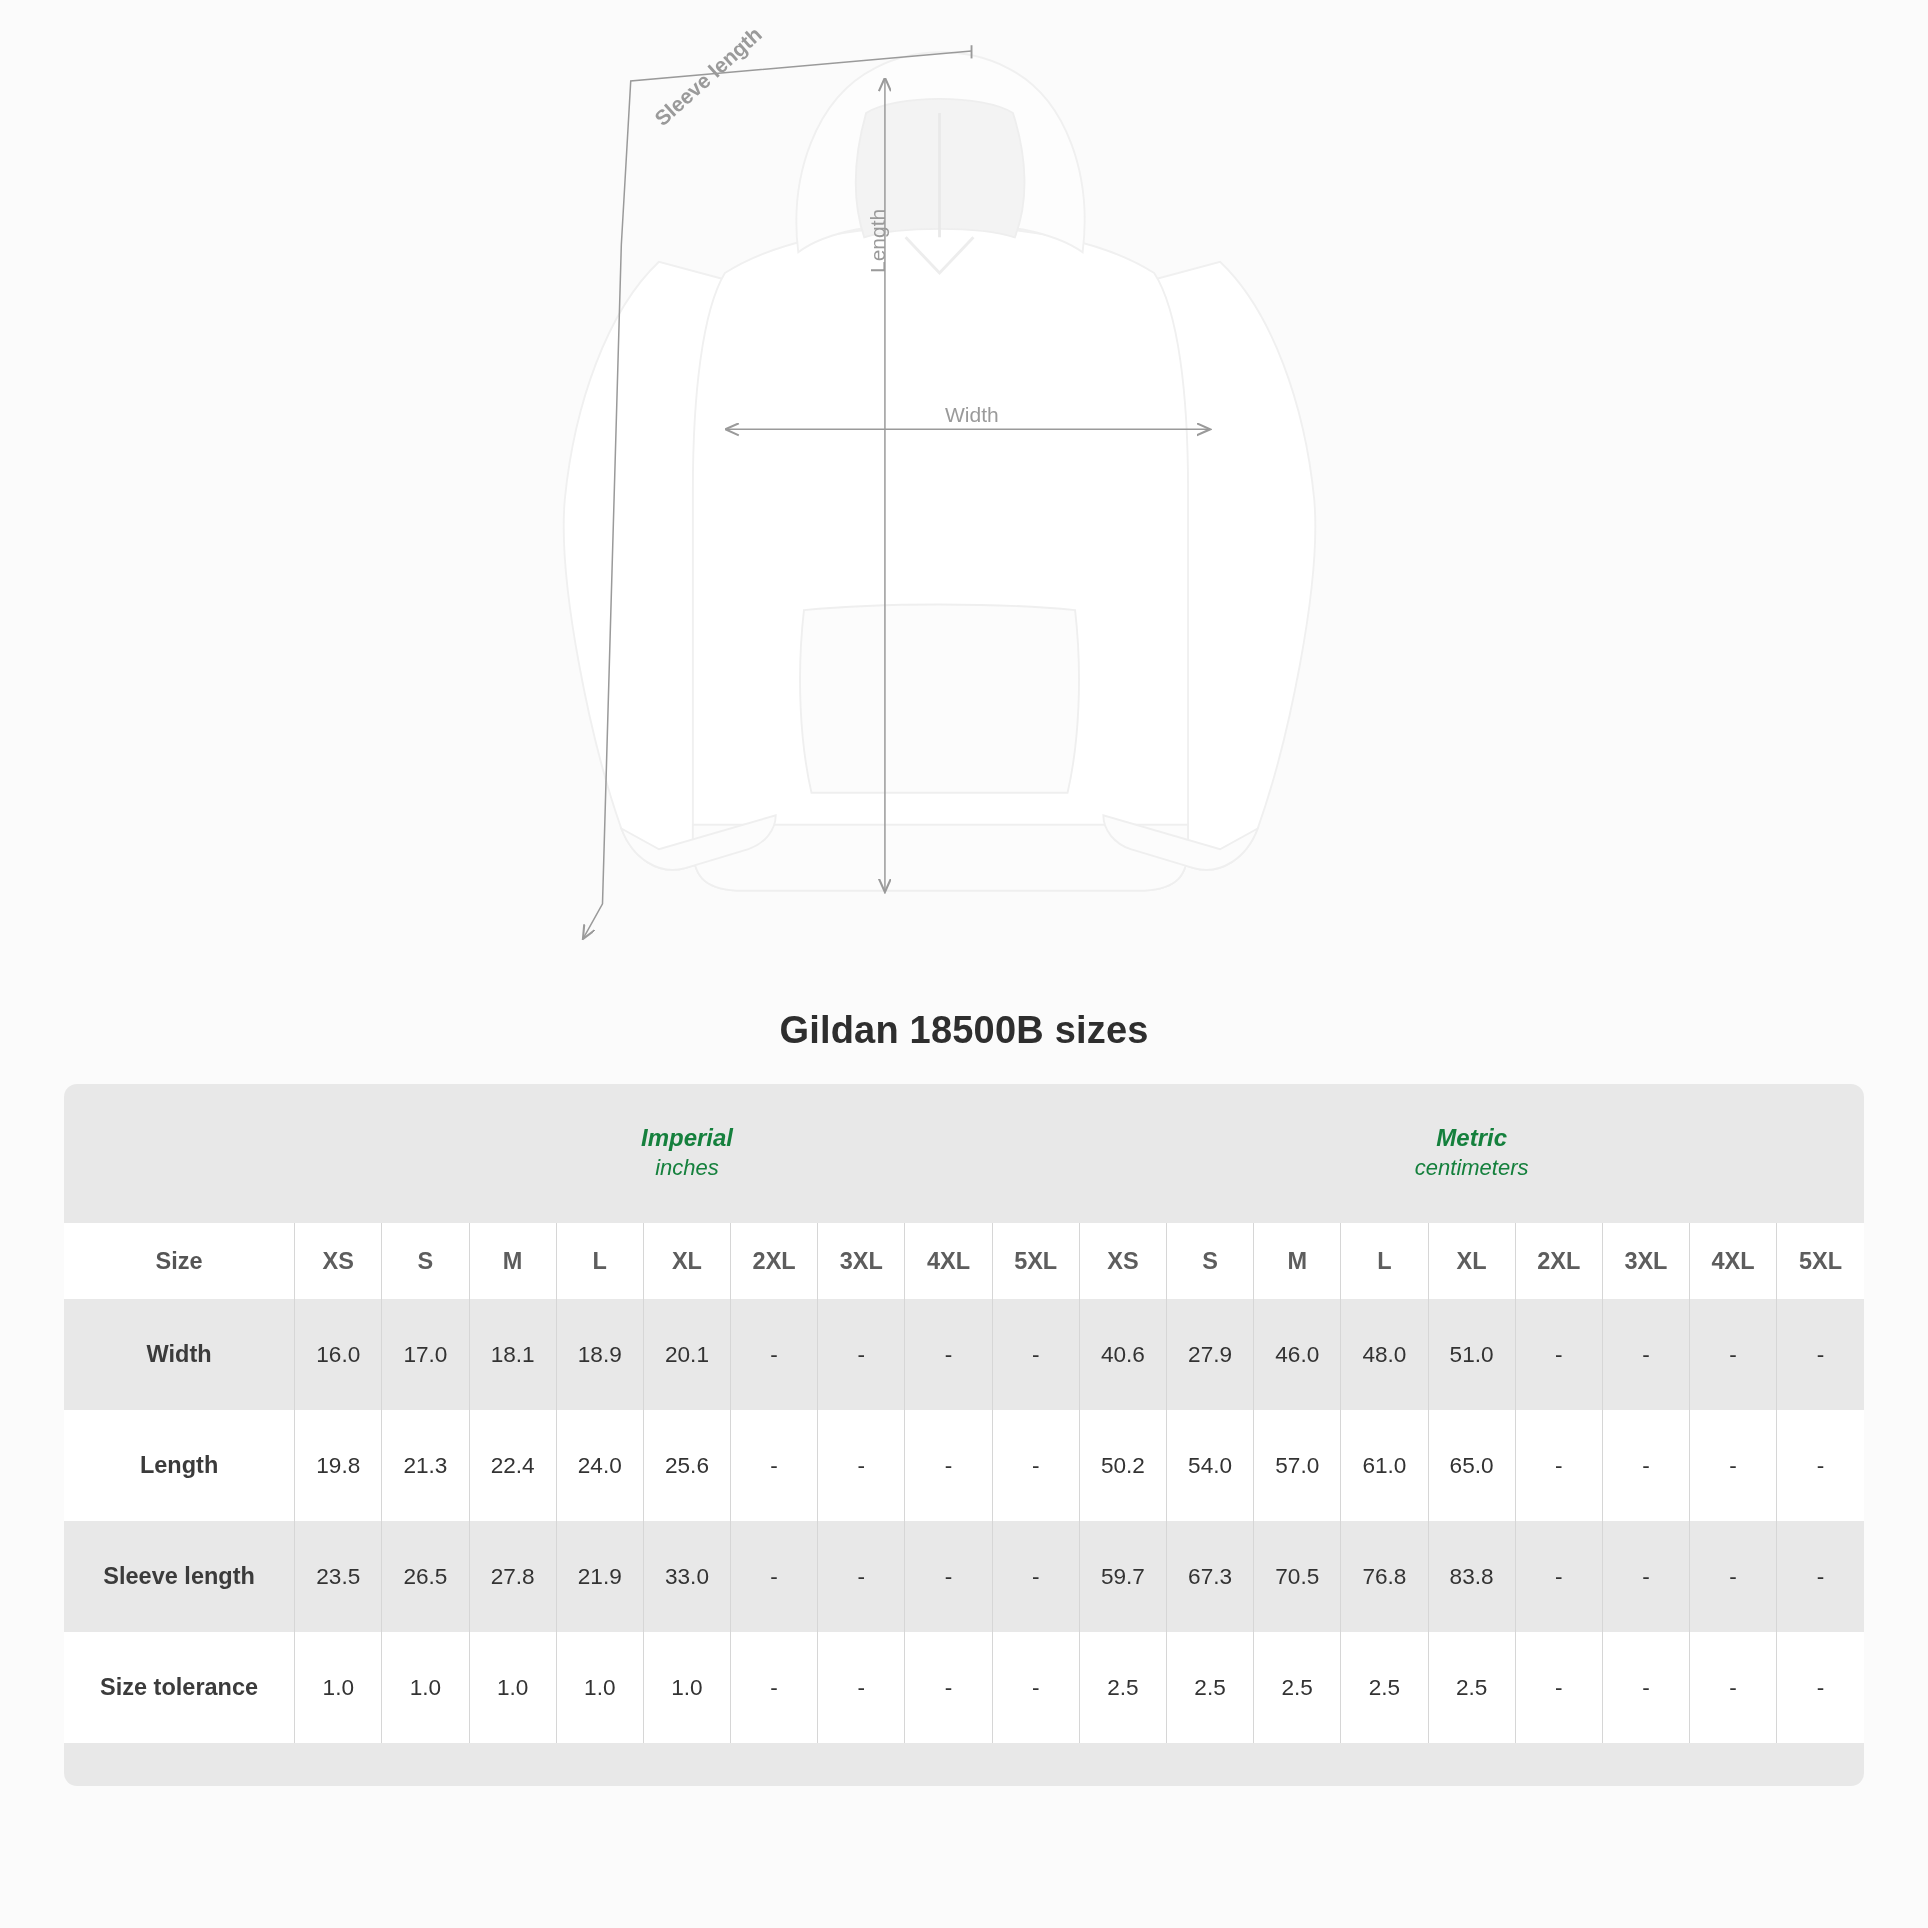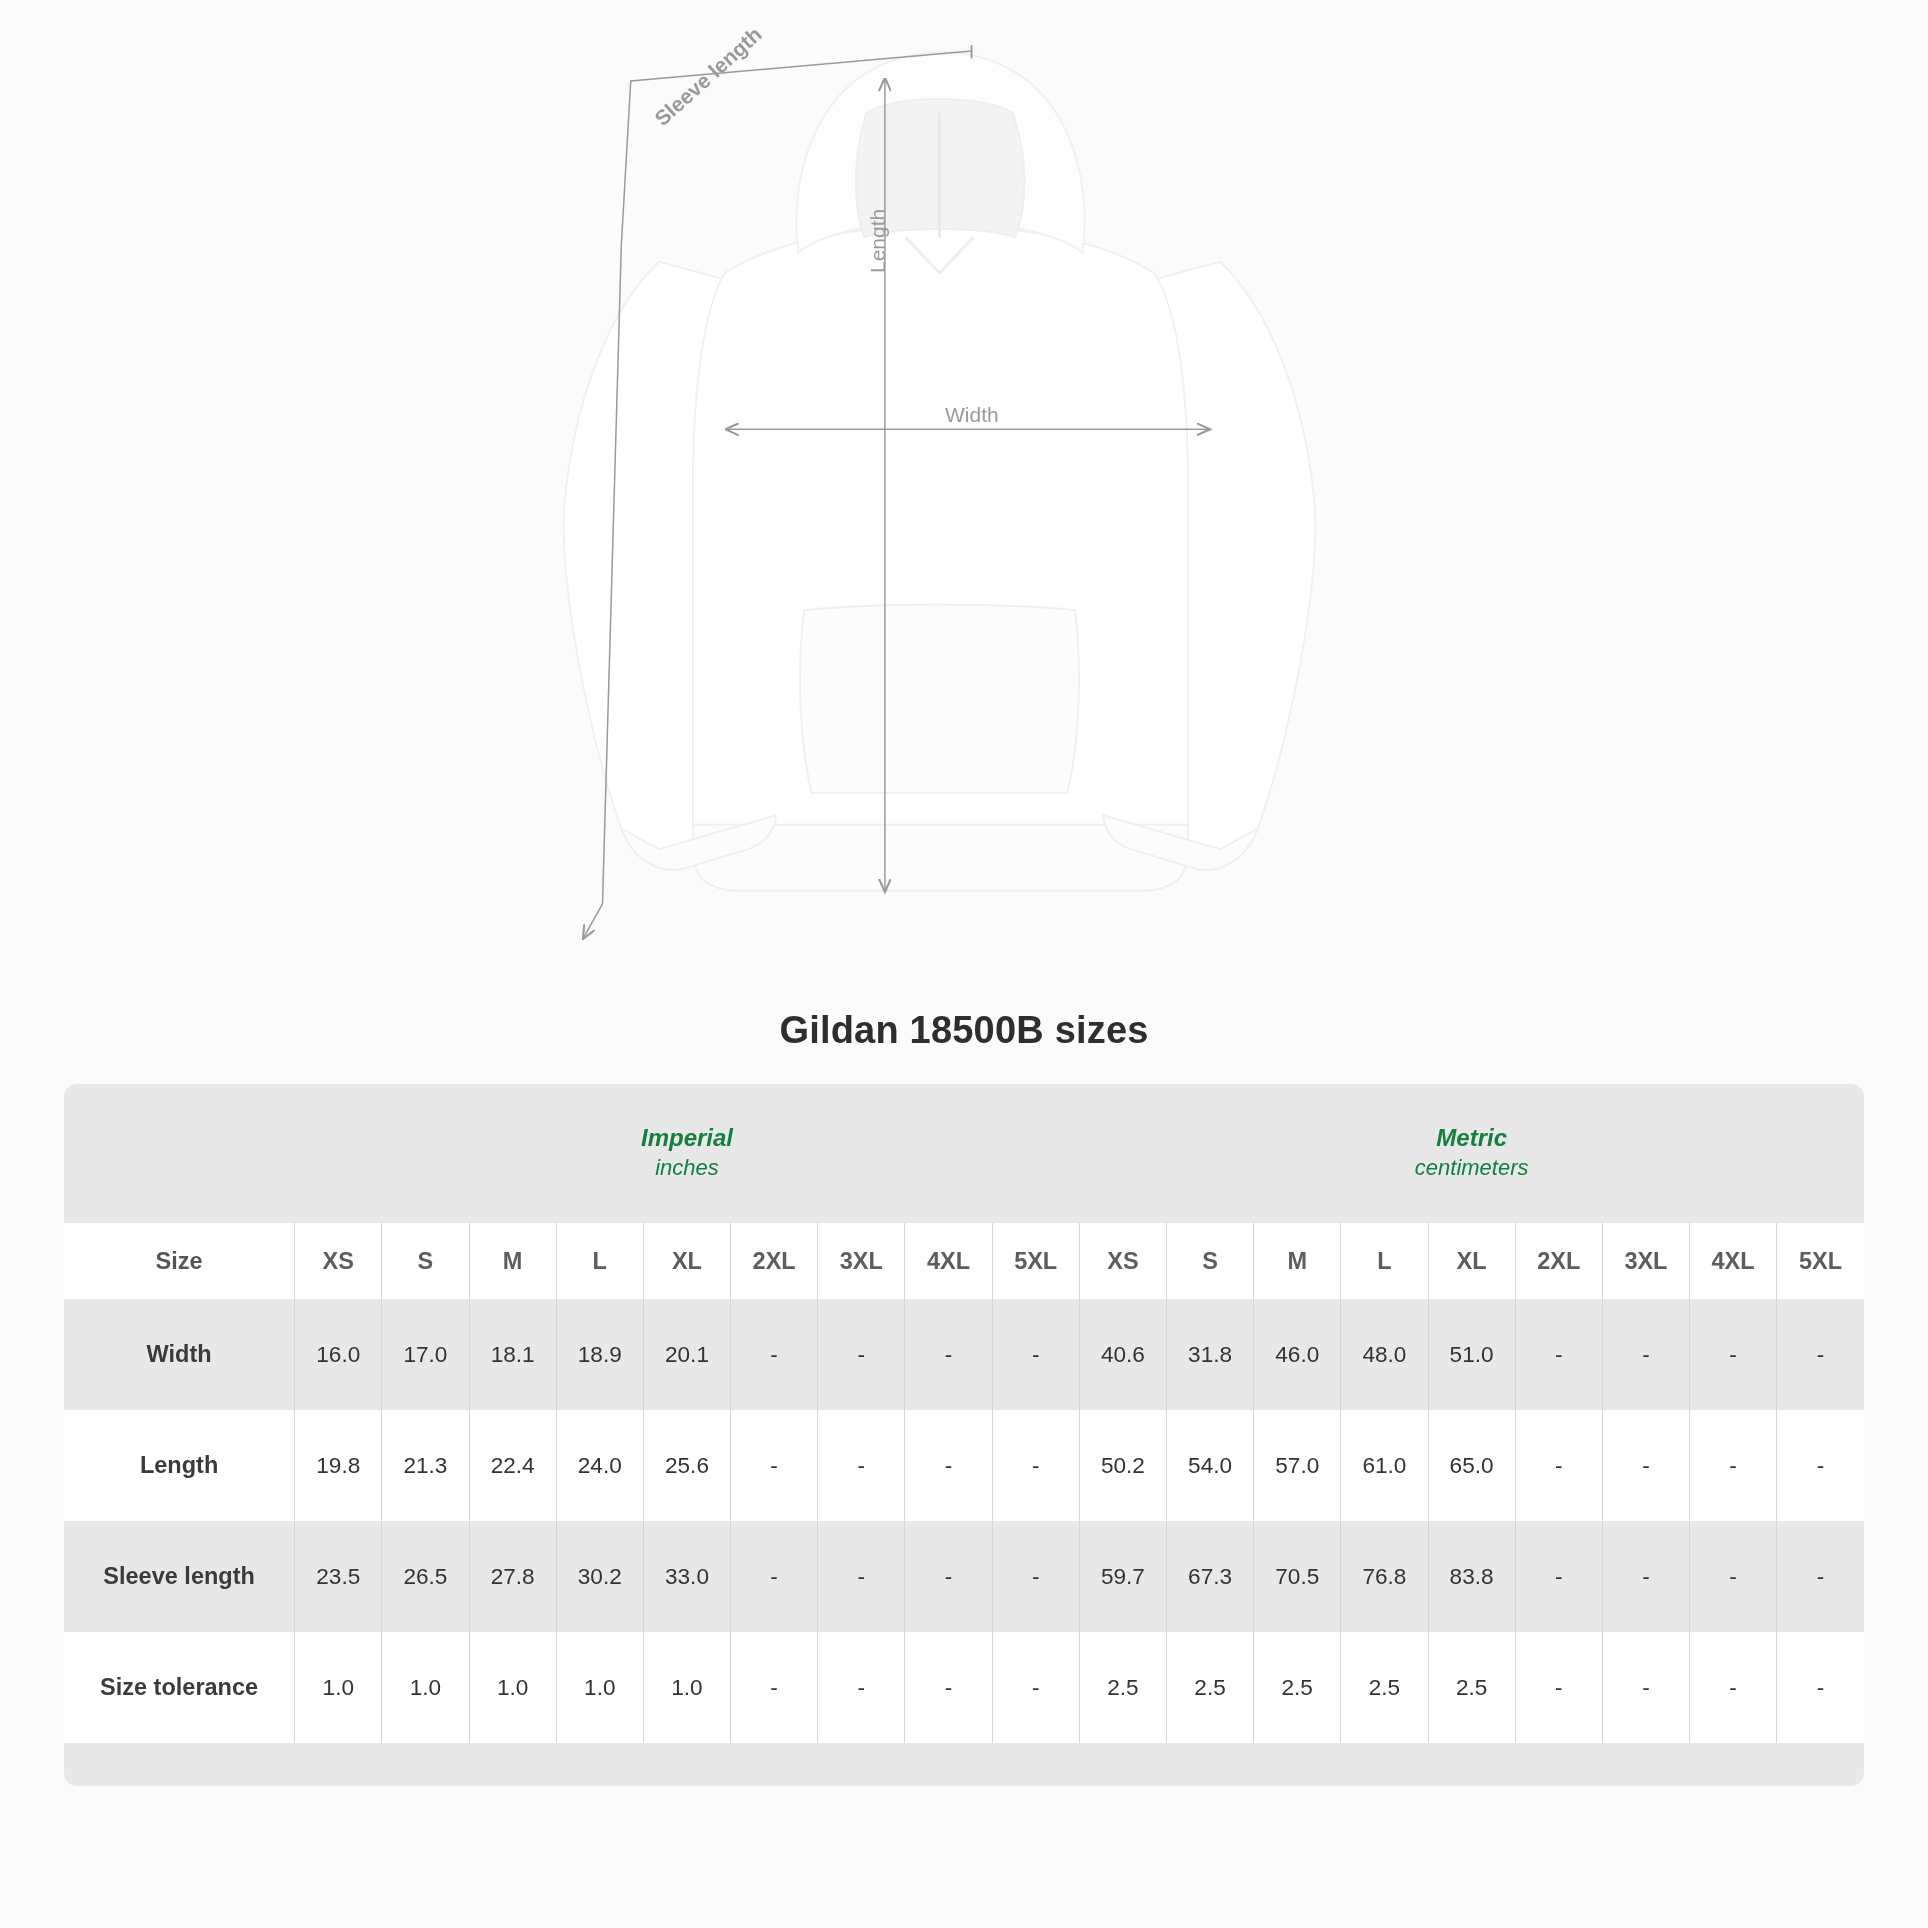--- a/index.html
+++ b/index.html
@@ -254,21 +254,21 @@
           <td class="vsep">16.0</td>
           <td class="vsep">17.0</td>
           <td class="vsep">18.1</td>
           <td class="vsep">18.9</td>
           <td class="vsep">20.1</td>
           <td class="vsep">-</td>
           <td class="vsep">-</td>
           <td class="vsep">-</td>
           <td class="vsep">-</td>
           <td class="vsep">40.6</td>
-          <td class="vsep">31.8</td>
+          <td class="vsep">27.9</td>
           <td class="vsep">46.0</td>
           <td class="vsep">48.0</td>
           <td class="vsep">51.0</td>
           <td class="vsep">-</td>
           <td class="vsep">-</td>
           <td class="vsep">-</td>
           <td class="vsep">-</td>
         </tr>
 
         <tr class="data-row plain">
@@ -291,21 +291,21 @@
           <td class="vsep">-</td>
           <td class="vsep">-</td>
           <td class="vsep">-</td>
         </tr>
 
         <tr class="data-row shade">
           <td class="rowlabel">Sleeve length</td>
           <td class="vsep">23.5</td>
           <td class="vsep">26.5</td>
           <td class="vsep">27.8</td>
-          <td class="vsep">30.2</td>
+          <td class="vsep">21.9</td>
           <td class="vsep">33.0</td>
           <td class="vsep">-</td>
           <td class="vsep">-</td>
           <td class="vsep">-</td>
           <td class="vsep">-</td>
           <td class="vsep">59.7</td>
           <td class="vsep">67.3</td>
           <td class="vsep">70.5</td>
           <td class="vsep">76.8</td>
           <td class="vsep">83.8</td>

